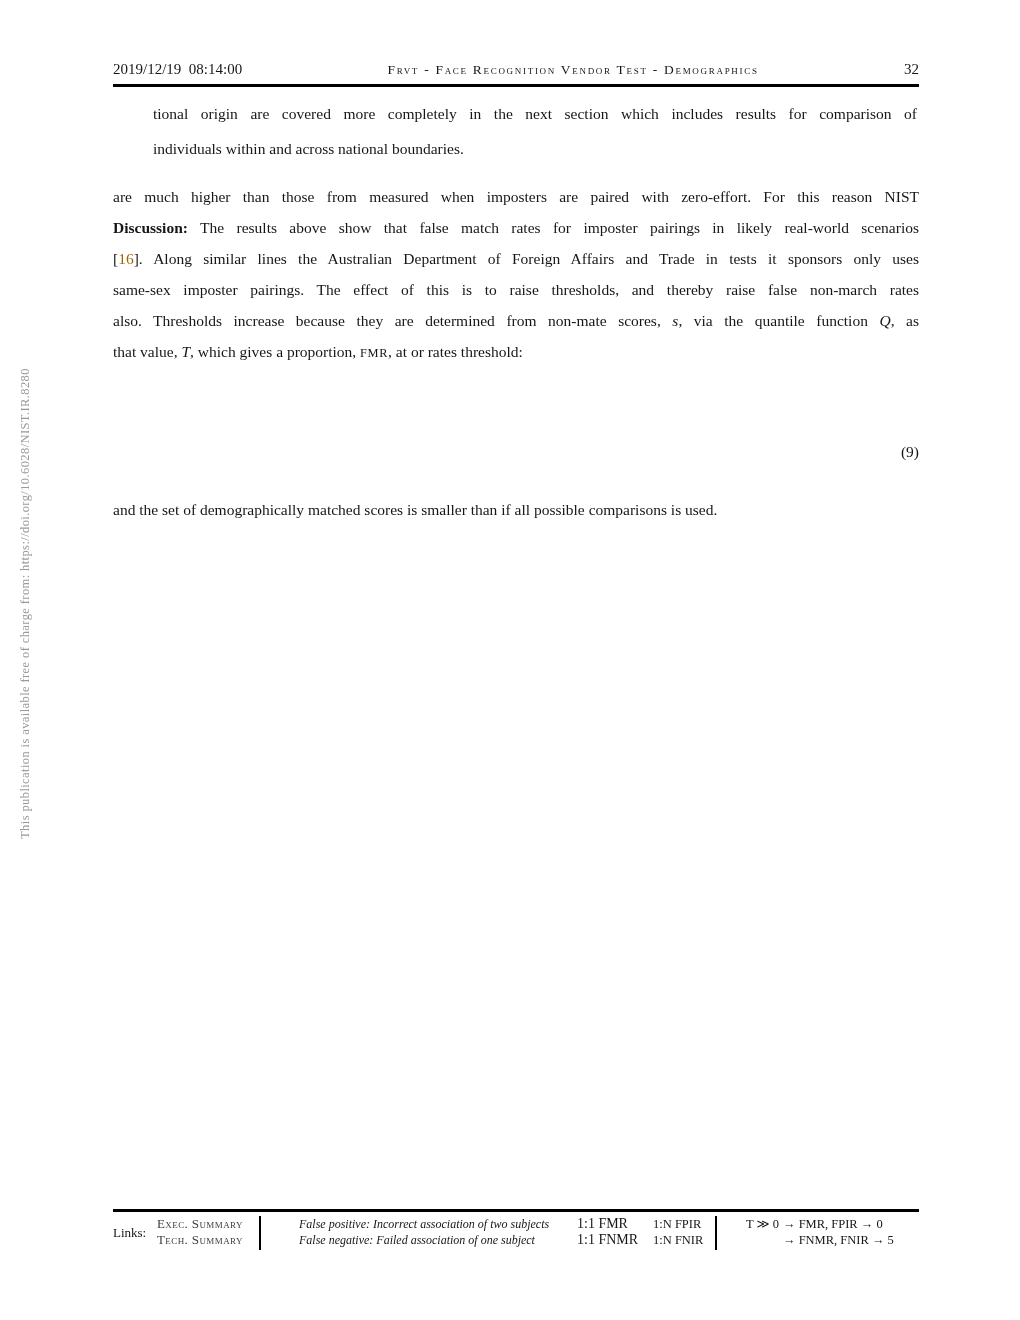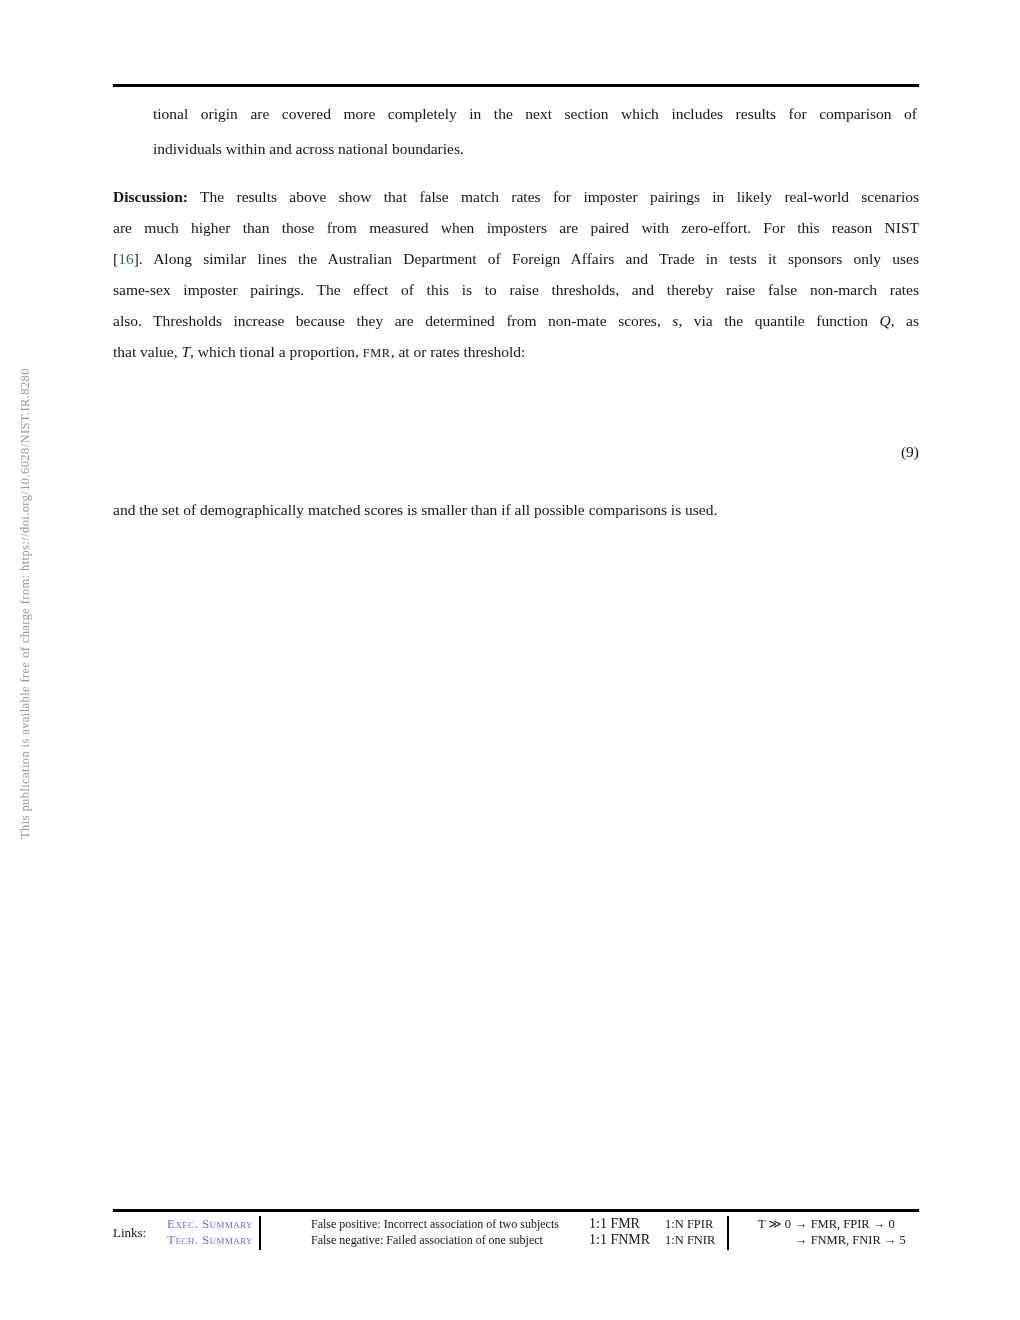--- a/index.html
+++ b/index.html
@@ -18,71 +18,76 @@
 
   
   .jline { text-align:justify; text-align-last:justify; }
   .lastline { text-align:center; text-align-last:left; }
   .bold { font-weight:bold; }
   .mi { font-style:italic; }
   .sc { font-size:0.8em; letter-spacing:0.6px; }
 
   .para1 { position:absolute; top:96px; left:153px; width:764px; font-size:15.5px; line-height:35px; }
   .discussion { position:absolute; top:181px; left:113px; width:806px; font-size:15.5px; line-height:31px; }
-  .cite-link { color:#0f766e; text-decoration:none; cursor:pointer; }
+  .cite-link { color:#a16207; text-decoration:none; cursor:pointer; }
 
   .equation-row { position:absolute; top:441px; left:113px; width:806px; height:26px; font-size:17px; }
   .equation-body { text-align:center; }
   .equation-number { position:absolute; right:0; top:2px; font-size:15.5px; }
 
   .closing { position:absolute; top:494px; left:113px; width:806px; font-size:15.5px; line-height:31px; }
 
   
   .sidebar-note {
     position:absolute; left:-224px; top:595px; width:500px; height:17px;
     transform:rotate(-90deg); transform-origin:center;
     color:#9a9a9a; font-size:12.5px; letter-spacing:0.4px;
     text-align:center; white-space:nowrap;
   }
 
   
   .footer-rule { position:absolute; top:1209px; left:113px; width:806px; height:3px; background:#000; }
   .footer-row { position:absolute; top:1216px; left:113px; width:806px; display:flex; align-items:flex-start; font-size:12px; line-height:16px; }
   .links-label { width:44px; font-size:13px; align-self:center; }
   .links-col { width:96px; font-size:13px; line-height:16px; }
-  .footer-link { color:#8b5cf6; font-variant:small-caps; letter-spacing:0.4px; cursor:pointer; display:block;text-align:right; }
+  .footer-link { color:#404040; font-variant:small-caps; letter-spacing:0.4px; cursor:pointer; display:block; }
   .v-divider { width:0; border-left:2px solid #000; height:34px; margin-left:6px; }
-  .defs-col { margin-left:50px; width:268px; }
+  .defs-col { margin-left:38px; width:268px;font-style:italic; }
   .m11-col  { margin-left:10px; width:72px; font-size:14px; }
   .m1n-col  { margin-left:4px; width:56px; font-size:12.5px; }
   .v-divider2 { width:0; border-left:2px solid #000; height:34px; margin-left:6px; }
   .threshold-col { margin-left:12px; width:50px; font-size:12.5px;text-align:right; }
   .arrows-col { margin-left:4px; font-size:12.5px; }
 </style>
 </head>
 <body>
 
 <div class="page">
 
+  <div class="header-row">
+    <span class="header-date">2019/12/19  08:14:00</span>
+    <span class="header-title">Frvt - Face Recognition Vendor Test - Demographics</span>
+    <span class="header-page">32</span>
+  </div>
   <div class="header-rule"></div>
 
   <div class="sidebar-note">This publication is available free of charge from: https://doi.org/10.6028/NIST.IR.8280</div>
 
   <div class="para1">
     <div class="jline">tional origin are covered more completely in the next section which includes results for comparison of</div>
     <div class="lastline">individuals within and across national boundaries.</div>
   </div>
 
   <div class="discussion">
+    <div class="jline">are much higher than those from measured when imposters are paired with zero-effort. For this reason NIST</div>
     <div class="jline"><span class="bold">Discussion:</span><span> The results above show that false match rates for imposter pairings in likely real-world scenarios</span></div>
-    <div class="jline">are much higher than those from measured when imposters are paired with zero-effort. For this reason NIST</div>
     <div class="jline"><span>[</span><span class="cite-link">16</span><span>]. Along similar lines the Australian Department of Foreign Affairs and Trade in tests it sponsors only uses</span></div>
     <div class="jline">same-sex imposter pairings. The effect of this is to raise thresholds, and thereby raise false non-march rates</div>
     <div class="jline"><span>also. Thresholds increase because they are determined from non-mate scores, </span><span class="mi">s</span><span>, via the quantile function </span><span class="mi">Q</span><span>, as</span></div>
-    <div class="lastline"><span>that value, </span><span class="mi">T</span><span>, which tional a proportion, </span><span class="sc">FMR</span><span>, at or rates threshold:</span></div>
+    <div class="lastline"><span>that value, </span><span class="mi">T</span><span>, which gives a proportion, </span><span class="sc">FMR</span><span>, at or rates threshold:</span></div>
   </div>
 
   <div class="equation-row">
     <span class="equation-number">(9)</span>
   </div>
 
   <div class="closing">and the set of demographically matched scores is smaller than if all possible comparisons is used.</div>
 
   <div class="footer-rule"></div>
   <div class="footer-row">

